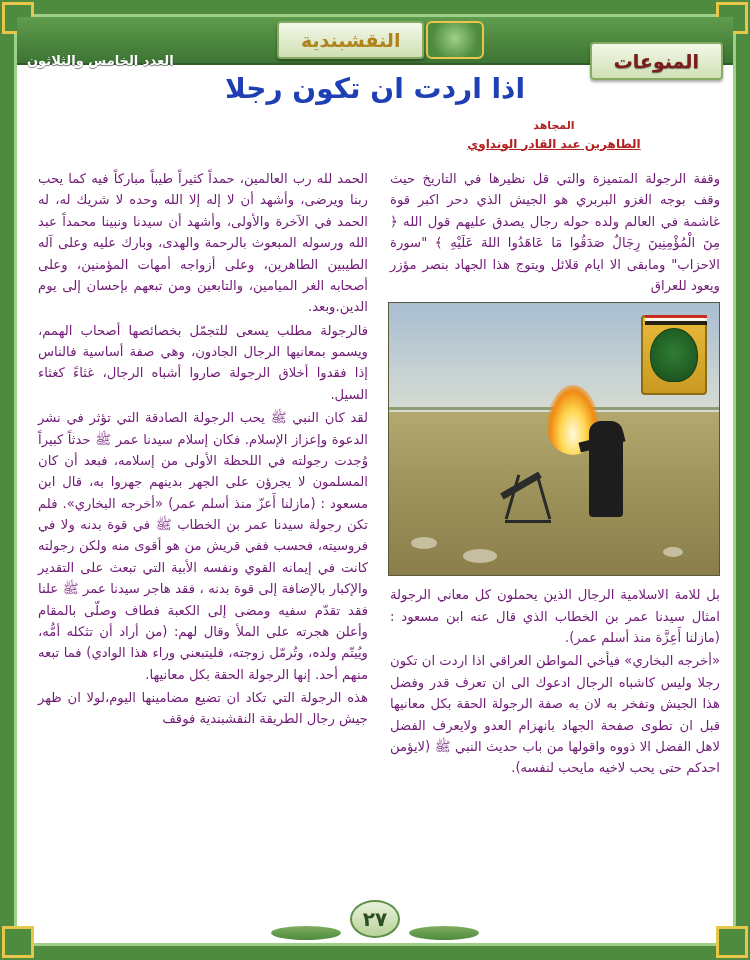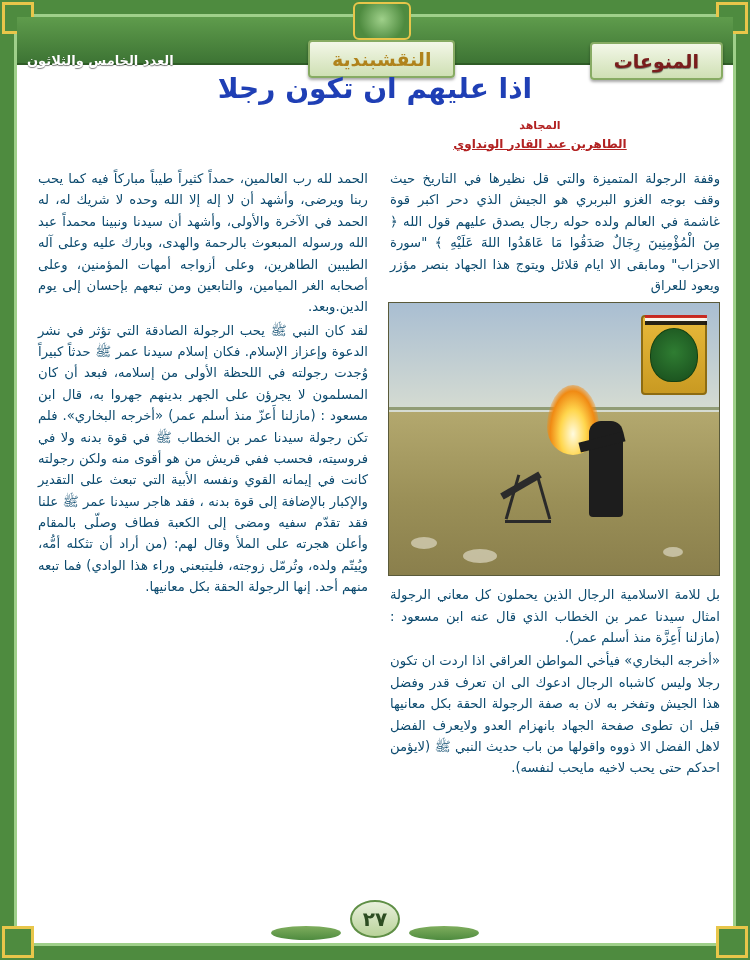--- a/index.html
+++ b/index.html
@@ -98,21 +98,20 @@
     font-weight: bold;
     color: #7a1c1c;
     letter-spacing: 0;
     white-space: nowrap;
   }
   .ribbon.brand .ribbon-title { color: #b0831c; }
   .hdr-center {
     display: flex;
     align-items: center;
     gap: 0px;
-    flex-direction: column;
   }
   .emblem {
     width: 54px; height: 34px;
     background: radial-gradient(circle at 50% 45%, #9fd08a 0%, #4e8b3f 70%);
     border: 2px solid #e8c64a;
     border-radius: 6px;
     margin: 0 2px;
   }
 
   
@@ -123,21 +122,21 @@
     text-align: center;
     color: #1f3fb5;
     font-size: 28px;
     font-weight: bold;
   }
 
   
   .byline {
     position: absolute;
     top: 118px;
-    right: 50px;
+    right: 36px;
     width: 320px;
     text-align: center;
     line-height: 1.5;
   }
   .byline .sub {
     color: #b22222;
     font-size: 11px;
     font-weight: bold;
   }
   .byline .author {
@@ -155,21 +154,21 @@
     right: 30px;
     height: 752px;
     display: flex;
     flex-direction: row;
     gap: 22px;
   }
   .col {
     width: 330px;
     font-size: 13.2px;
     line-height: 1.62;
-    color: #0c4a6e;
+    color: #701a75;
     text-align: justify;
     text-justify: inter-word;
   }
   .col p {
     margin: 0 0 2px 0;
     text-indent: 0;
   }
 
   
   .photo {
@@ -324,21 +323,21 @@
     <div class="hdr-center">
       <div class="emblem"></div>
       <div class="ribbon brand">
         <span class="ribbon-title">النقشبندية</span>
       </div>
     </div>
 
     <div class="hdr-issue">العدد الخامس والثلاثون</div>
   </div>
 
-  <div class="article-title">اذا عليهم ان تكون رجلا</div>
+  <div class="article-title">اذا اردت ان تكون رجلا</div>
 
   <div class="byline">
     <div class="sub">المجاهد</div>
     <div class="author">الطاهرين عبد القادر الونداوي</div>
   </div>
 
   <div class="columns">
 
     <div class="col">
       <p>وقفة الرجولة المتميزة والتي قل نظيرها في التاريخ حيث وقف بوجه الغزو البربري هو الجيش الذي دحر اكبر قوة غاشمة في العالم ولده حوله رجال يصدق عليهم قول الله ﴿ مِنَ الْمُؤْمِنِينَ رِجَالٌ صَدَقُوا مَا عَاهَدُوا اللهَ عَلَيْهِ ﴾ "سورة الاحزاب" ومابقى الا ايام قلائل ويتوج هذا الجهاد بنصر مؤزر ويعود للعراق</p>
@@ -359,21 +358,23 @@
         </div>
         <div class="stripes"></div>
       </div>
 
       <p>بل للامة الاسلامية الرجال الذين يحملون كل معاني الرجولة امثال سيدنا عمر بن الخطاب الذي قال عنه ابن مسعود : (مازلنا أَعِزَّة منذ أسلم عمر).</p>
       <p>«أخرجه البخاري» فيأخي المواطن العراقي اذا اردت ان تكون رجلا وليس كاشباه الرجال ادعوك الى ان تعرف قدر وفضل هذا الجيش وتفخر به لان به صفة الرجولة الحقة بكل معانيها قبل ان تطوى صفحة الجهاد بانهزام العدو ولايعرف الفضل لاهل الفضل الا ذووه واقولها من باب حديث النبي ﷺ (لايؤمن احدكم حتى يحب لاخيه مايحب لنفسه).</p>
     </div>
 
     <div class="col">
       <p>الحمد لله رب العالمين، حمداً كثيراً طيباً مباركاً فيه كما يحب ربنا ويرضى، وأشهد أن لا إله إلا الله وحده لا شريك له، له الحمد في الآخرة والأولى، وأشهد أن سيدنا ونبينا محمداً عبد الله ورسوله المبعوث بالرحمة والهدى، وبارك عليه وعلى آله الطيبين الطاهرين، وعلى أزواجه أمهات المؤمنين، وعلى أصحابه الغر الميامين، والتابعين ومن تبعهم بإحسان إلى يوم الدين.وبعد.</p>
+      <p>فالرجولة مطلب يسعى للتجمّل بخصائصها أصحاب الهمم، ويسمو بمعانيها الرجال الجادون، وهي صفة أساسية فالناس إذا فقدوا أخلاق الرجولة صاروا أشباه الرجال، غثاءً كغثاء السيل.</p>
       <p>لقد كان النبي ﷺ يحب الرجولة الصادقة التي تؤثر في نشر الدعوة وإعزاز الإسلام. فكان إسلام سيدنا عمر ﷺ حدثاً كبيراً وُجدت رجولته في اللحظة الأولى من إسلامه، فبعد أن كان المسلمون لا يجرؤن على الجهر بدينهم جهروا به، قال ابن مسعود : (مازلنا أَعزّ منذ أسلم عمر) «أخرجه البخاري». فلم تكن رجولة سيدنا عمر بن الخطاب ﷺ في قوة بدنه ولا في فروسيته، فحسب ففي قريش من هو أقوى منه ولكن رجولته كانت في إيمانه القوي ونفسه الأبية التي تبعث على التقدير والإكبار بالإضافة إلى قوة بدنه ، فقد هاجر سيدنا عمر ﷺ علنا فقد تقدّم سفيه ومضى إلى الكعبة فطاف وصلّى بالمقام وأعلن هجرته على الملأ وقال لهم: (من أراد أن تثكله أمُّه، ويُيتّم ولده، وتُرمّل زوجته، فليتبعني وراء هذا الوادي) فما تبعه منهم أحد. إنها الرجولة الحقة بكل معانيها.</p>
+      <p>هذه الرجولة التي تكاد ان تضيع مضامينها اليوم،لولا ان ظهر جيش رجال الطريقة النقشبندية  فوقف</p>
     </div>
 
   </div>
 
   <div class="footer-leaf l"></div>
   <div class="footer-leaf r"></div>
   <div class="footer-badge">٢٧</div>
 
 </div>
 

